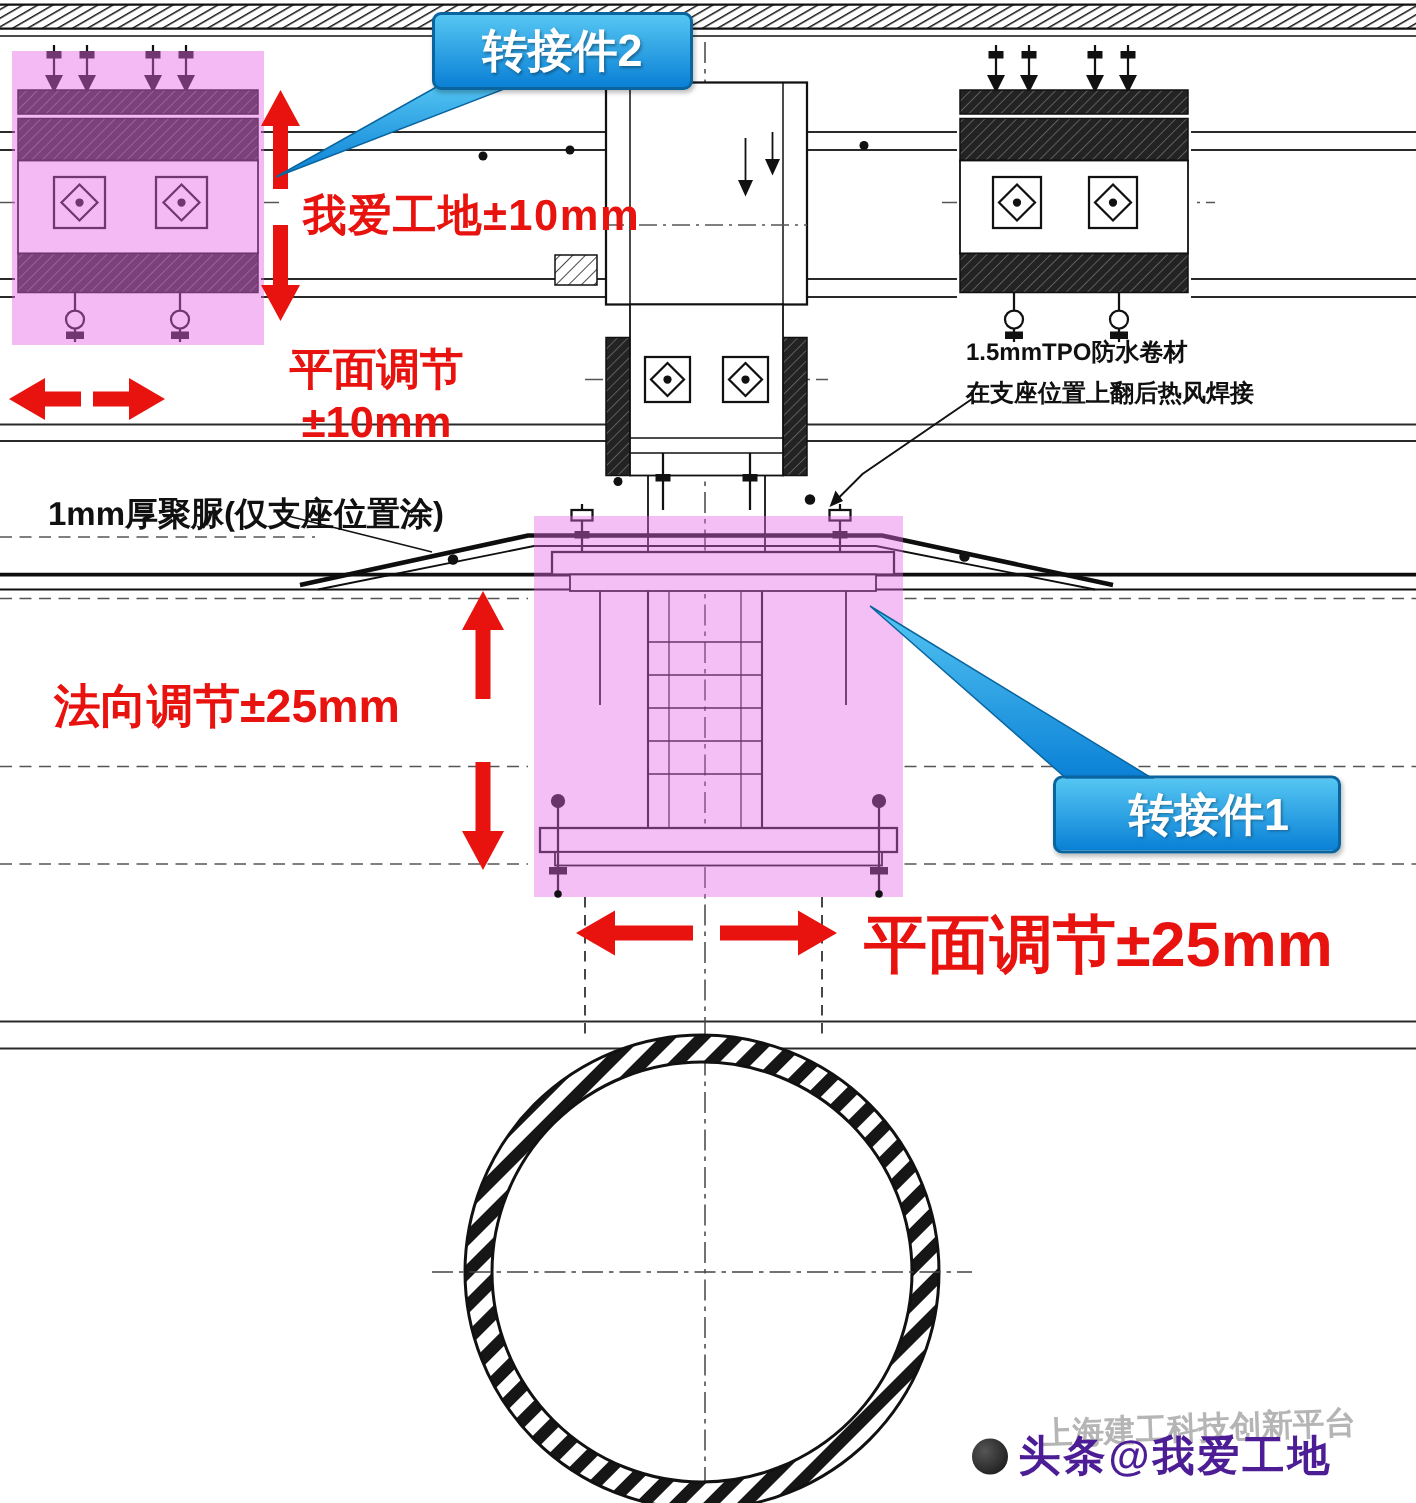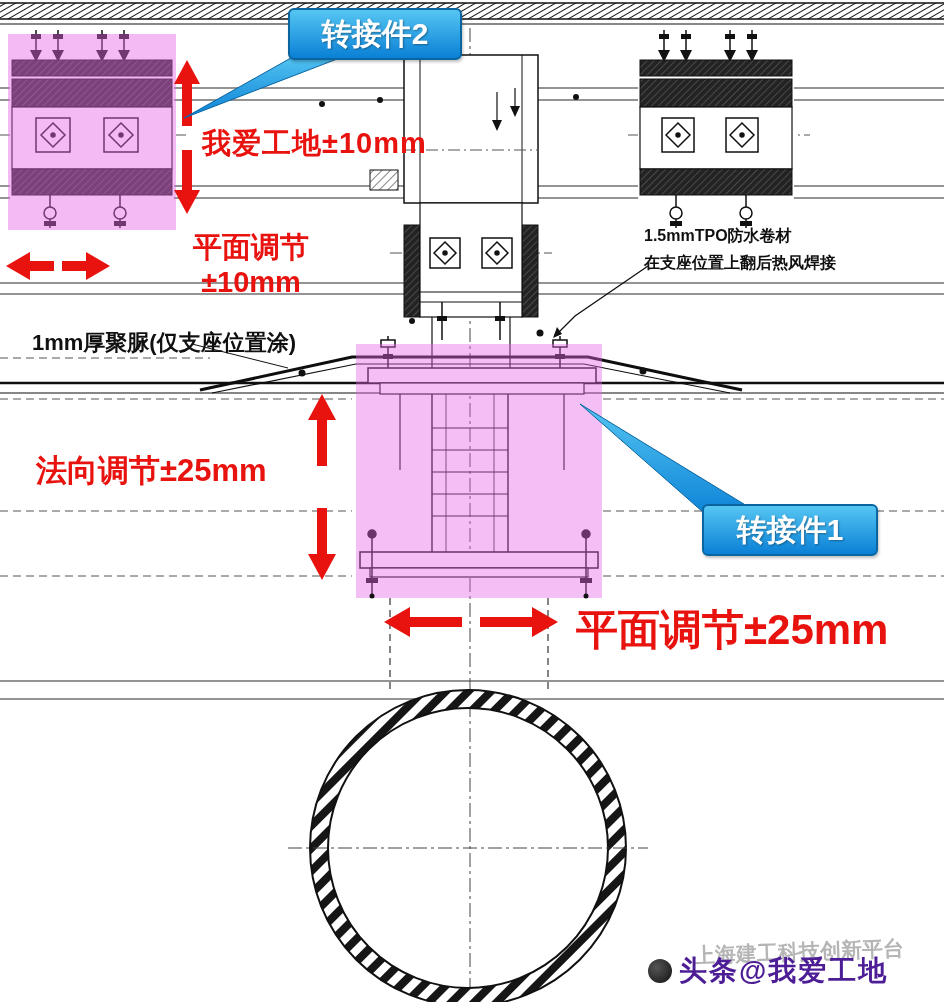--- a/index.html
+++ b/index.html
@@ -13,21 +13,21 @@
   .t-black{color:#101010;font-weight:600;}
   .callout{
     position:absolute;display:flex;align-items:center;justify-content:center;
     background:linear-gradient(#55c6f2,#0a80d6);
     border:2px solid #0a659f;border-radius:6px;
     color:#ffffff;font-weight:bold;font-size:30px;
     text-shadow:1px 1px 2px rgba(0,0,0,.35);
     box-shadow:1px 2px 3px rgba(0,0,0,.25);
   }
   #callout-adapter2{left:288px;top:8px;width:170px;height:48px;}
-  #callout-adapter1{left:702px;top:504px;width:172px;height:48px;}
+  #callout-adapter1{left:702px;top:517px;width:172px;height:48px;padding-left:16px;}
   #note-normal10{left:202px;top:124px;font-size:29px;letter-spacing:1px;}
   #note-plane10{left:178px;top:230px;width:146px;font-size:29px;line-height:35px;text-align:center;white-space:normal;}
   #note-normal25{left:36px;top:450px;font-size:31px;}
   #note-plane25{left:576px;top:602px;font-size:42px;}
   #note-tpo{left:644px;top:222px;font-size:16px;line-height:27px;}
   #note-polyurea{left:0px;top:328px;font-size:22px;margin-left:32px;}
   #wm-back{left:694px;top:938px;font-size:21px;color:#8e8e8e;opacity:.65;transform:rotate(-2deg);font-weight:bold;}
   #wm-front{left:648px;top:952px;display:flex;align-items:center;gap:7px;}
   #wm-front .wm-logo{width:24px;height:24px;border-radius:50%;background:radial-gradient(circle at 35% 35%,#555,#111);flex:0 0 auto;}
   #wm-front .wm-text{font-size:28px;font-weight:bold;color:#4c1d95;letter-spacing:2px;}

